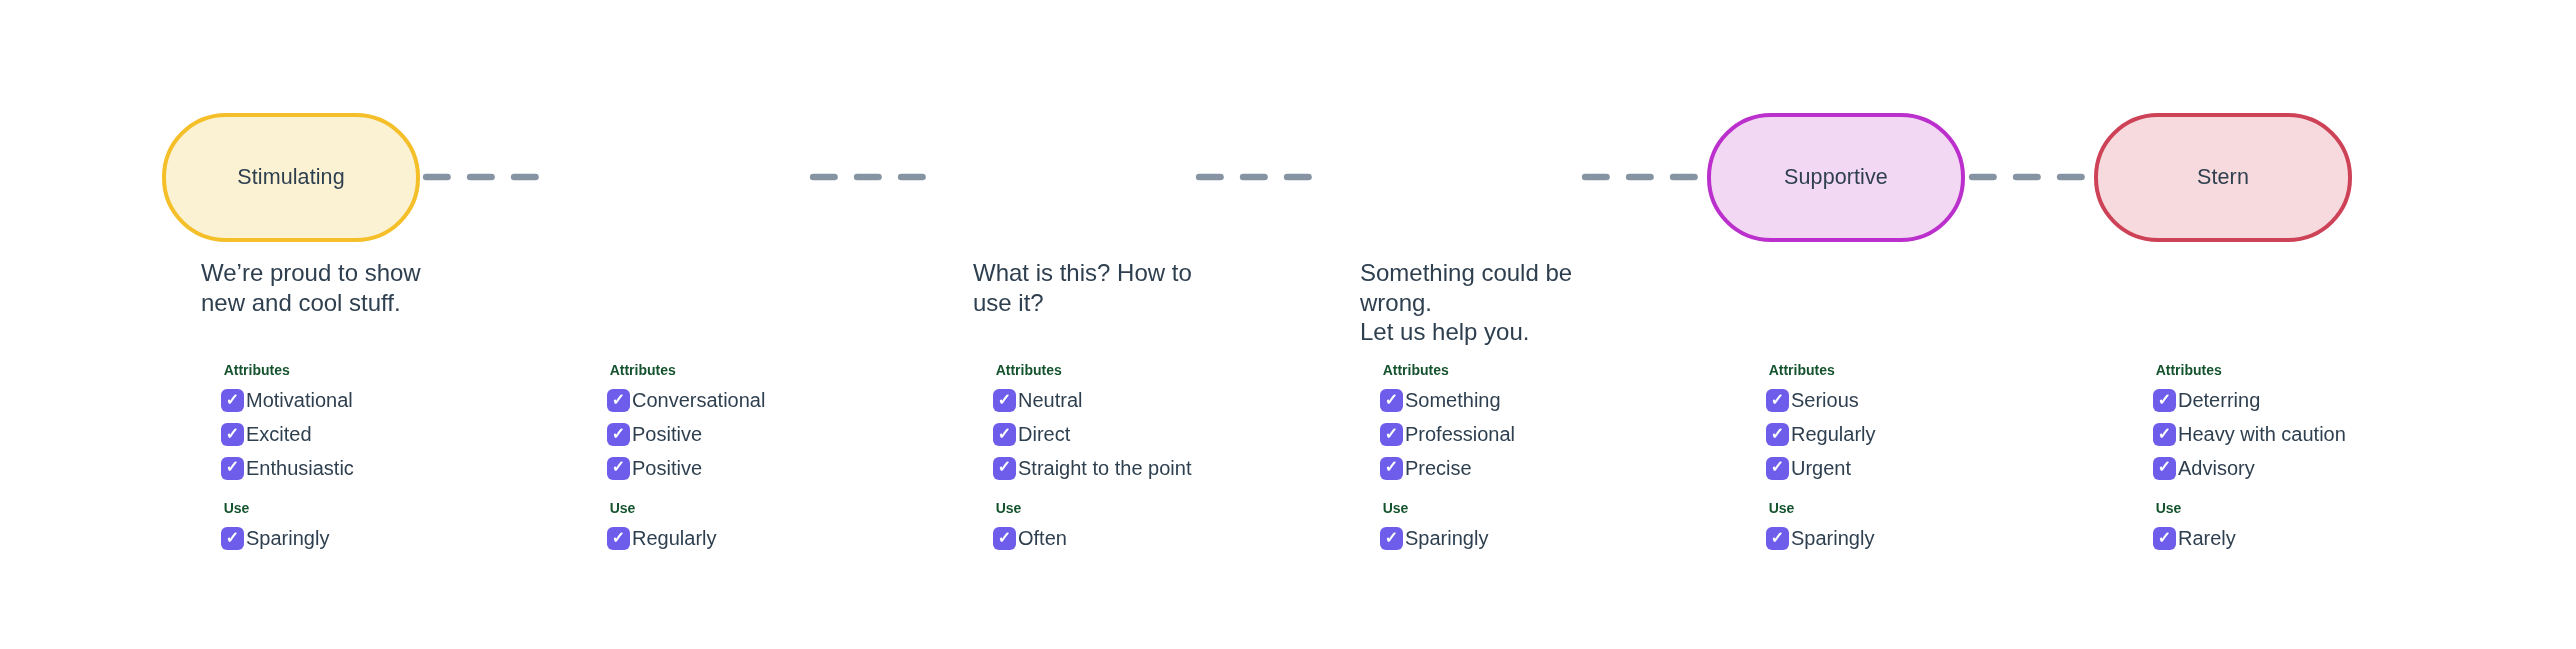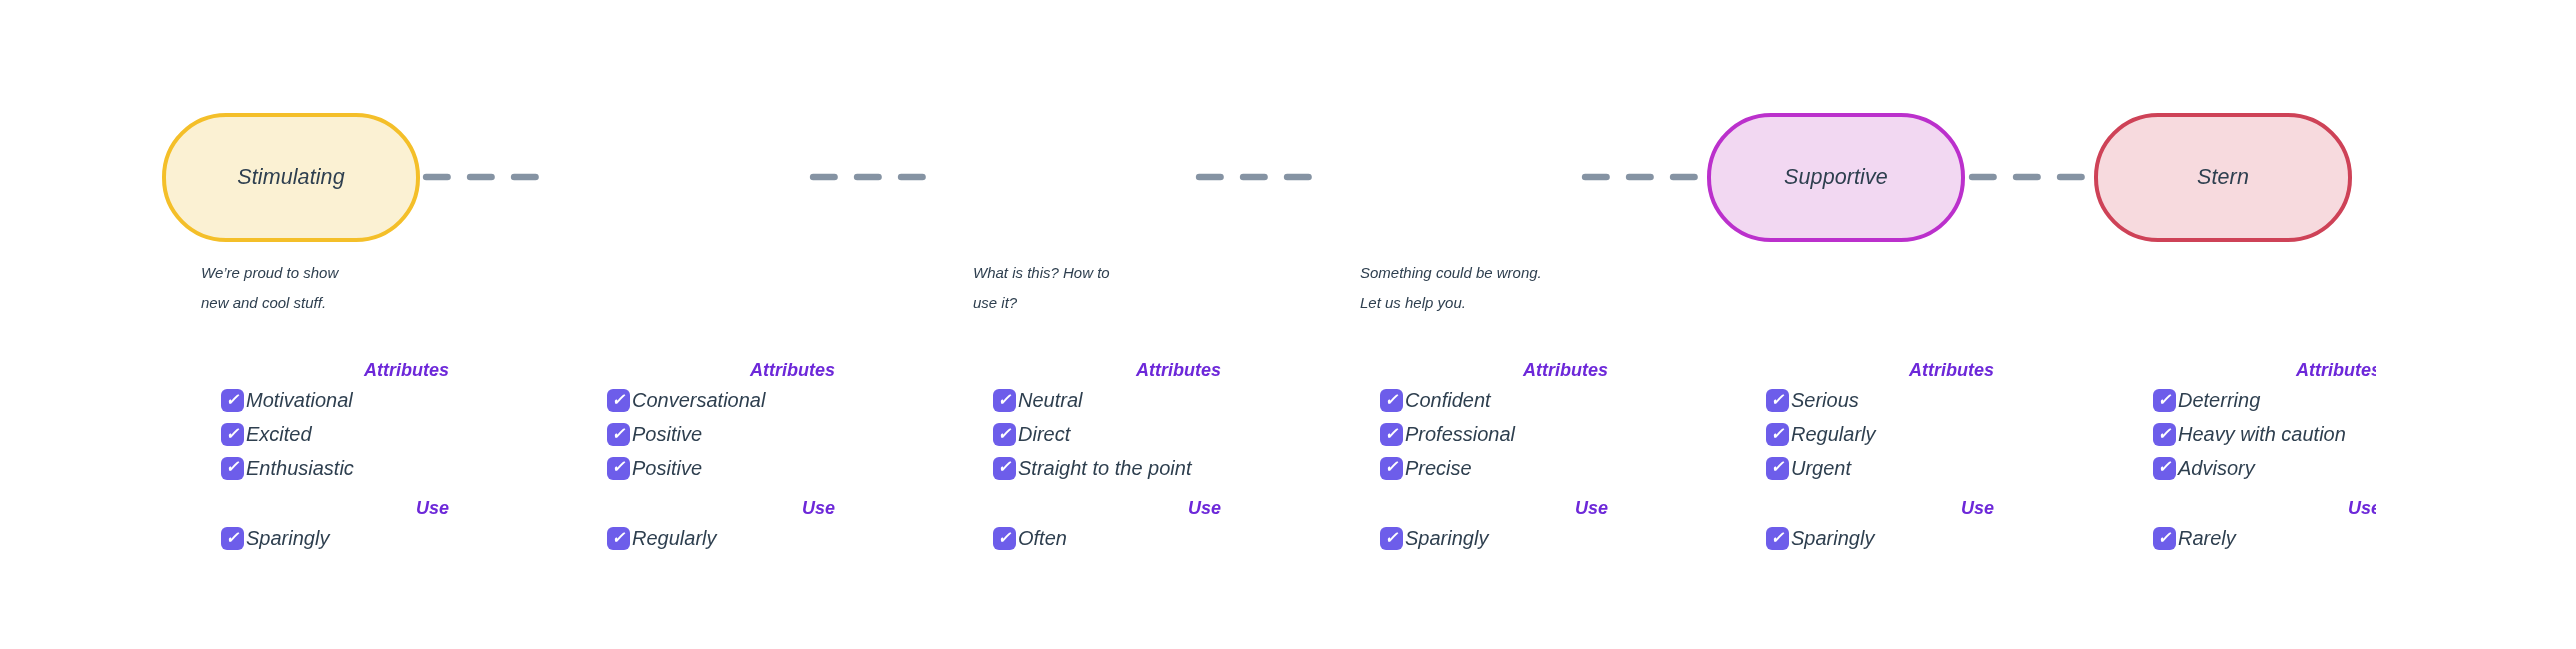--- a/index.html
+++ b/index.html
@@ -4,21 +4,20 @@
 <style>
   html, body { margin: 0; padding: 0; background: #ffffff; }
   #canvas {
     position: relative;
     width: 2376px;
     height: 649px;
     background: #ffffff;
     overflow: hidden;
     font-family: "Liberation Sans", sans-serif;
     color: #2e3f4f;
-    font-style: italic;
   }
   .column { position: absolute; top: 0; width: 258px; height: 649px; }
   .pill {
     position: absolute;
     top: 113px; left: 0;
     width: 258px; height: 129px;
     box-sizing: border-box;
     border: 4.7px solid var(--border);
     background: var(--fill);
     border-radius: 64px;
@@ -26,33 +25,32 @@
   }
   .pill-label {
     font-size: 21.5px;
     letter-spacing: 0.1px;
     color: #2e3f4f;
   }
   .desc {
     position: absolute;
     top: 258px; left: 39px;
     width: 241px;
-    font-size: 15px;
+    font-size: 24px;
     line-height: 29.5px;
     white-space: pre-line;
   }
   .attrs { position: absolute; top: 360px; left: 59px; width: 228px; }
   .use-block { position: absolute; top: 498px; left: 59px; width: 228px; }
   .section-header {
-    font-size: 18px;
+    font-size: 14px;
     font-weight: bold;
-    color: #6d28d9;
+    color: #14532d;
     margin: 0 0 9.4px 2.7px;
     line-height: 20px;
-    text-align: right;
   }
   .check-row {
     display: flex;
     align-items: center;
     margin-bottom: 10.7px;
     height: 23px;
   }
   .checkbox {
     width: 23px; height: 23px;
     flex: 0 0 23px;
@@ -189,21 +187,21 @@
 
   <div class="column" style="left: 1321px; --border: #7011be; --fill: #e2d1f0;">
     <div class="desc">Something could be wrong.
 Let us help you.</div>
     <div class="attrs">
       <div class="section-header">Attributes</div>
       <div class="check-row">
         <span class="checkbox">
             <span class="check">✓</span>
           </span>
-        <span class="check-label">Confident</span>
+        <span class="check-label">Something</span>
       </div>
       <div class="check-row">
         <span class="checkbox">
             <span class="check">✓</span>
           </span>
         <span class="check-label">Professional</span>
       </div>
       <div class="check-row">
         <span class="checkbox">
             <span class="check">✓</span>

